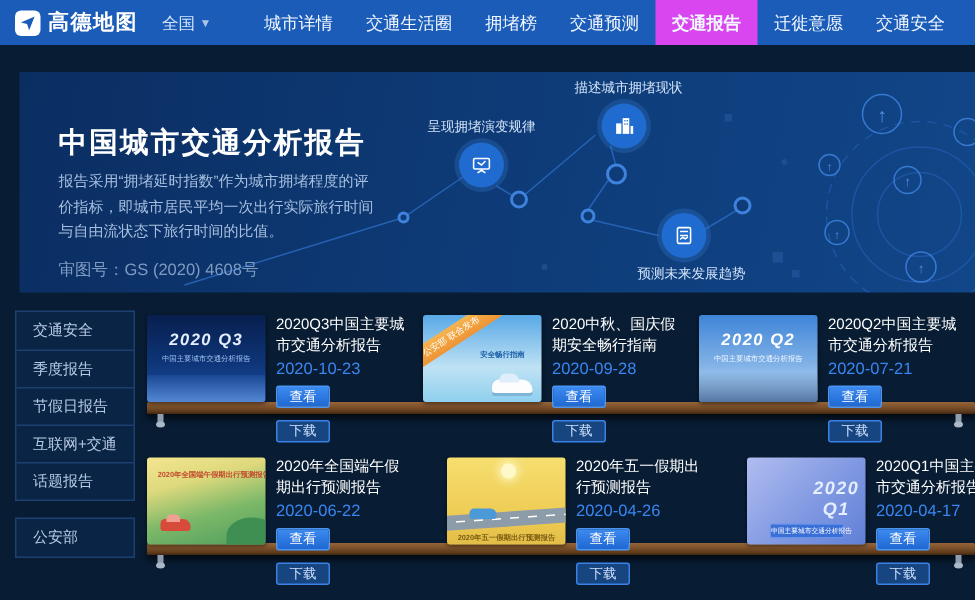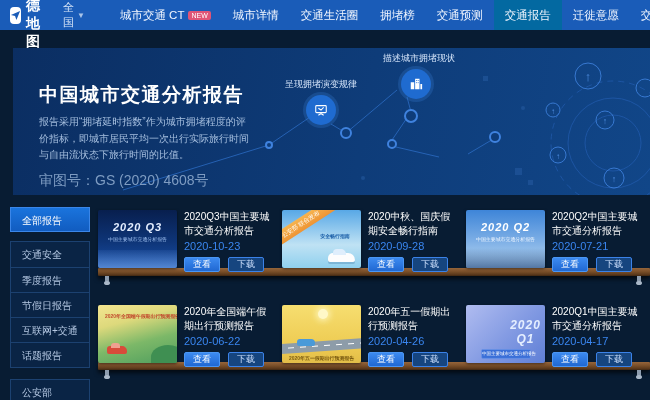--- a/index.html
+++ b/index.html
@@ -10,54 +10,54 @@
   
   .navbar { position:absolute; top:0; left:0; width:650px; height:30px; background:#1a5cb8; display:flex; align-items:center; z-index:5; }
   .logo { display:flex; align-items:center; margin-left:10px; cursor:pointer; }
   .logo-ic { width:17px; height:17px; background:#fff; border-radius:4px; display:flex; align-items:center; justify-content:center; }
   .logo-ic svg { display:block; }
   .logo-tx { color:#fff; font-size:14px; font-weight:bold; margin-left:5px; letter-spacing:1px; }
   .region { display:flex; align-items:center; margin-left:16px; color:#d8e6f8; font-size:11px; cursor:pointer; }
   .caret { font-size:8px; margin-left:3px; color:#a9c4e8; }
   .nav-items { display:flex; margin-left:24px; height:30px; }
   .nav-item { display:flex; align-items:center; padding:0 11px; color:#f2f7ff; font-size:11.5px; cursor:pointer; white-space:nowrap; }
-  .nav-item.active { background:#0369a1; }
+  .nav-item.active { background:#d946ef;font-weight:bold; }
   .badge-new { background:#df5577; color:#fff; font-size:7px; border-radius:2px; padding:1px 3px; margin-left:4px; line-height:1; }
 
   
   .banner { position:absolute; left:13px; top:48px; width:637px; height:147px; overflow:hidden;
             background:linear-gradient(100deg,#0b2e62 0%,#0e3c79 55%,#114688 100%); }
   .net-svg { position:absolute; inset:0; z-index:0; }
   .banner-title { position:absolute; left:26px; top:34px; color:#fff; font-size:19px; font-weight:bold; letter-spacing:1.5px; z-index:2; }
   .banner-desc { position:absolute; left:26px; top:66px; width:216px; color:#a6bfdf; font-size:10px; line-height:1.65; z-index:2; }
-  .map-no { position:absolute; left:26px; top:124px; color:#7e9cc2; font-size:14px; z-index:2; }
+  .map-no { position:absolute; left:26px; top:124px; color:#7e9cc2; font-size:11px; z-index:2; }
   .feature { position:absolute; z-index:3; text-align:center; }
   .feature .f-label { color:#d4e4fa; font-size:9px; white-space:nowrap; }
   .f-circle { width:30px; height:30px; border-radius:50%; background:#1f6bd0; display:flex; align-items:center; justify-content:center; margin:4px auto; box-shadow:0 0 0 3px rgba(60,130,220,.25); }
   .feat-1 { left:272px; top:30px; width:72px; }
   .feat-2 { left:370px; top:4px;  width:66px; }
   .feat-3 { left:412px; top:94px; width:62px; }
   .feat-3 .f-circle { margin:0 auto 4px; }
 
   
   .sidebar { position:absolute; left:10px; top:207px; width:80px; z-index:4; }
   .side-item { height:25px; line-height:25px; padding-left:11px; font-size:10px; color:#b6c9e4; cursor:pointer; white-space:nowrap; overflow:hidden; }
   .side-active { background:linear-gradient(180deg,#1a74dd,#115cc0); border:1px solid #3b86e8; color:#fff; margin-bottom:9px; }
   .side-group { border:1px solid #1c4170; background:#0a2445; margin-bottom:11px; }
   .side-group .side-item + .side-item { border-top:1px solid #1c4170; }
 
   
   .row { position:absolute; left:98px; width:552px; display:flex; z-index:3; }
-  .row1 { top:210px; } .row2 { top:305px; }
+  .row1 { top:210px; } .row2 { top:305px;gap:16px; }
   .card { width:184px; display:flex; flex:none; }
   .thumb { width:79px; height:58px; flex:none; position:relative; overflow:hidden; border-radius:2px; cursor:pointer; box-shadow:0 1px 3px rgba(0,0,0,.5); }
   .info { margin-left:7px; width:92px; }
   .r-title { font-size:10px; color:#fff; line-height:1.4; height:29px; overflow:hidden; cursor:pointer; }
   .r-date { font-size:11px; color:#3a86f0; margin-top:1px; }
-  .actions { display:flex; gap:8px; margin-top:5px; }
+  .actions { display:flex; gap:8px; margin-top:5px;flex-direction:column; }
   .btn { width:36px; height:15px; font-size:9px; line-height:13px; text-align:center; border-radius:2px; cursor:pointer; }
   .btn-view { background:linear-gradient(180deg,#3c8af0,#2068d2); border:1px solid #4a96f5; color:#fff; }
   .btn-dl   { background:#16457f; border:1px solid #3b82e8; color:#cfe2ff; }
 
   .shelf { position:absolute; left:98px; width:552px; height:8px; z-index:2; border-radius:1px;
            background:linear-gradient(180deg,#96653a 0%,#7a4f29 45%,#5d3a1c 80%,#3f2712 100%);
            box-shadow:0 3px 4px rgba(0,0,0,.65); }
   .shelf1 { top:268px; } .shelf2 { top:362px; }
   .hook { position:absolute; width:4px; height:7px; background:#8d9cae; top:8px; border-radius:0 0 2px 2px; }
   .hook::after { content:""; position:absolute; left:-1px; top:5px; width:6px; height:4px; background:#aab8c8; border-radius:50%; }
@@ -115,24 +115,20 @@
             <path fill="#1a5cb8" d="M2 11 L22 2 L14 22 L11 13 Z"></path>
           </svg>
       </span>
       <span class="logo-tx">高德地图</span>
     </div>
     <div class="region">
       <span>全国</span>
       <span class="caret">▼</span>
     </div>
     <div class="nav-items">
-      <div class="nav-item">
-        <span>城市交通 CT</span>
-        <span class="badge-new">NEW</span>
-      </div>
       <div class="nav-item">城市详情</div>
       <div class="nav-item">交通生活圈</div>
       <div class="nav-item">拥堵榜</div>
       <div class="nav-item">交通预测</div>
       <div class="nav-item active">交通报告</div>
       <div class="nav-item">迁徙意愿</div>
       <div class="nav-item">交通安全</div>
     </div>
   </div>
 
@@ -200,24 +196,32 @@
           <rect x="2" y="6" width="4" height="8"></rect>
           <rect x="7" y="2" width="5" height="12"></rect>
           <rect x="13" y="8" width="2" height="6"></rect>
           <rect x="8.2" y="3.5" width="1" height="1" fill="#1f6bd0"></rect>
           <rect x="10" y="3.5" width="1" height="1" fill="#1f6bd0"></rect>
           <rect x="8.2" y="6" width="1" height="1" fill="#1f6bd0"></rect>
           <rect x="10" y="6" width="1" height="1" fill="#1f6bd0"></rect>
         </svg>
       </div>
     </div>
+    <div class="feature feat-3">
+      <div class="f-circle">
+        <svg width="14" height="14" viewBox="0 0 16 16" fill="none" stroke="#fff" stroke-width="1.2">
+          <rect x="3" y="2" width="10" height="12" rx="1"></rect>
+          <path d="M5 5 H11 M5 8 H11 M5 11 L7 9.5 L9 10.5 L11 9"></path>
+        </svg>
+      </div>
+      <div class="f-label">预测未来发展趋势</div>
+    </div>
   </div>
 
   <div class="sidebar">
-    <div class="side-item side-active">全部报告</div>
     <div class="side-group">
       <div class="side-item">交通安全</div>
       <div class="side-item">季度报告</div>
       <div class="side-item">节假日报告</div>
       <div class="side-item">互联网+交通</div>
       <div class="side-item">话题报告</div>
     </div>
     <div class="side-group">
       <div class="side-item">公安部</div>
 

